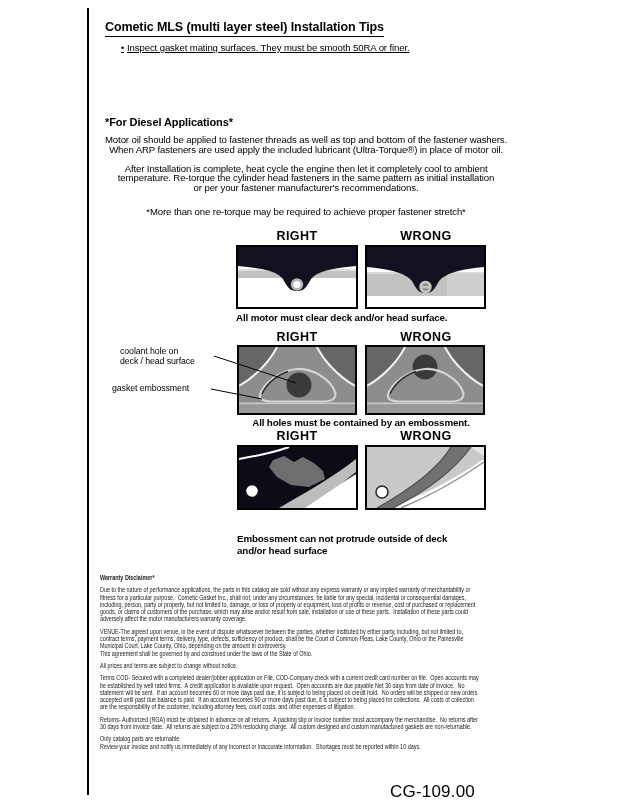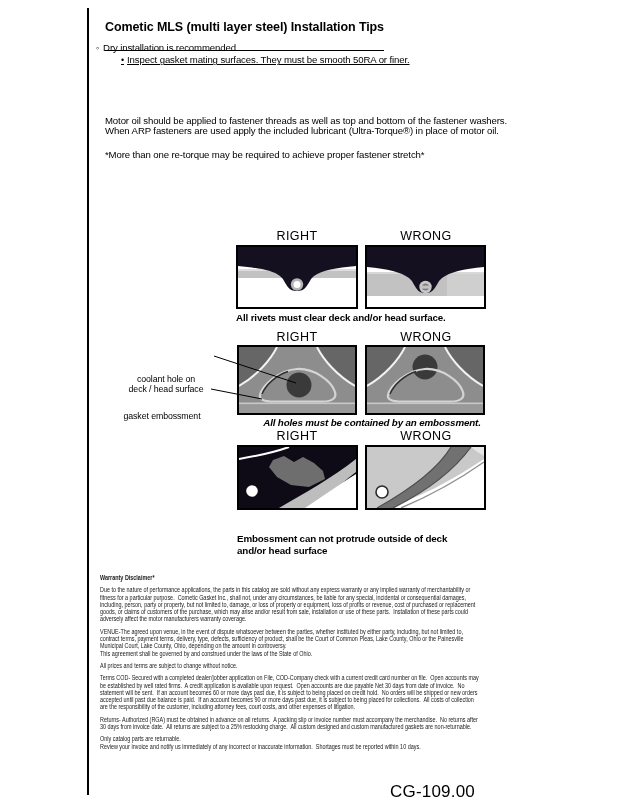--- a/index.html
+++ b/index.html
@@ -1,62 +1,65 @@
 <!DOCTYPE html>
 <html><head>
 <meta charset="utf-8">
 <style>
   html,body{margin:0;padding:0;background:#fff;}
   .page{position:relative;width:618px;height:800px;background:#ffffff;overflow:hidden;
         font-family:"Liberation Sans", sans-serif;color:#000;}
   .vrule{position:absolute;left:87px;top:8px;width:2px;height:787px;background:#000;}
   .title{position:absolute;left:105px;top:20px;font-size:12.5px;font-weight:bold;
-         letter-spacing:-0.1px;border-bottom:1.6px solid #000;padding-bottom:16px;white-space:nowrap;}
+         letter-spacing:-0.1px;border-bottom:1.6px solid #000;padding-bottom:2px;white-space:nowrap;}
   .tips{position:absolute;left:96px;top:42px;font-size:9.6px;letter-spacing:-0.12px;white-space:nowrap;}
   .tips .b{line-height:12.4px;}
   .tips .b::before{content:"\25E6";margin-right:4px;font-size:9px;}
   .tips .sb{margin-left:25px;text-decoration:underline;}
   .tips .sb::before{content:"\2022";margin-right:3px;font-size:9px;}
   .diesel{position:absolute;left:105px;top:116px;}
   .h2{font-size:11px;font-weight:bold;letter-spacing:-0.1px;margin:0 0 7px 0;}
-  .para{font-size:9.6px;line-height:9.8px;letter-spacing:-0.12px;margin:0 0 9px 0;white-space:pre;}
+  .para{font-size:9.6px;line-height:9.8px;letter-spacing:-0.12px;margin:0 0 9px 0;white-space:pre;text-align:center;}
   .note{margin-top:14px;}
-  .dheader{position:absolute;transform:translateX(-50%);font-size:12.5px;font-weight:normal;
+  .dheader{position:absolute;transform:translateX(-50%);font-size:12.5px;font-weight:bold;
            letter-spacing:0.4px;white-space:nowrap;}
   .figure{position:absolute;border:2px solid #000;background:#fff;}
   .figure svg{display:block;}
   .caption{position:absolute;font-size:9.8px;font-weight:bold;letter-spacing:-0.15px;
            line-height:11.8px;white-space:pre;}
   .caption.center{text-align:center;}
   .dlabel{position:absolute;font-size:8.8px;letter-spacing:-0.1px;line-height:10px;
-          text-align:center;white-space:pre;margin-top:28px;}
+          text-align:left;white-space:pre;}
   .leaders{position:absolute;left:0;top:0;width:618px;height:800px;pointer-events:none;}
   .legal{position:absolute;left:100px;top:574px;width:520px;transform:scaleX(0.8);
          transform-origin:left top;font-size:6.8px;line-height:7.3px;color:#1a1a1a;}
   .legal .lh{font-weight:bold;margin:0 0 5px 0;white-space:pre;}
   .legal p{margin:0 0 5px 0;white-space:pre;}
   .pagecode{position:absolute;left:390px;top:762px;font-size:17px;letter-spacing:0.2px;margin-top:20px;}
 </style>
 </head>
 <body>
 
 <div class="page">
 
   <div class="vrule"></div>
 
   <div class="title">Cometic MLS (multi layer steel) Installation Tips</div>
 
   <div class="tips">
-    <div class="b">Dry installation is recommended.</div>
     <div class="b sb">Inspect gasket mating surfaces.  They must be smooth 50RA or finer.</div>
   </div>
 
   <div class="diesel">
+    <div class="h2">*For Diesel Applications*</div>
     <p class="para">Motor oil should be applied to fastener threads as well as top and bottom of the fastener washers.
 When ARP fasteners are used apply the included lubricant (Ultra-Torque®) in place of motor oil.</p>
+    <p class="para">After Installation is complete, heat cycle the engine then let it completely cool to ambient
+temperature. Re-torque the cylinder head fasteners in the same pattern as initial installation
+or per your fastener manufacturer's recommendations.</p>
     <p class="para note">*More than one re-torque may be required to achieve proper fastener stretch*</p>
   </div>
 
   <div class="dheader" style="left:297px;top:229px;">RIGHT</div>
   <div class="dheader" style="left:426px;top:229px;">WRONG</div>
 
   <div class="figure" style="left:236px;top:245px;">
     <svg width="118" height="60" viewBox="0 0 118 60">
       <rect width="118" height="60" fill="#ffffff"></rect>
       <rect x="0" y="22" width="118" height="9" fill="#c2c2c2"></rect>
@@ -71,21 +74,21 @@
       <rect width="117" height="60" fill="#ffffff"></rect>
       <rect x="0" y="25" width="117" height="24" fill="#c2c2c2"></rect>
       <rect x="80" y="25" width="37" height="24" fill="#cfcfcf"></rect>
       <rect x="0" y="25" width="117" height="2" fill="#d8d8d8"></rect>
       <path d="M0,0 H117 V20 C96,22 83,25 75,31 C68,37 69,46 58.5,46 C48,46 49,37 42,31 C34,25 21,22 0,20 Z" fill="#15101f"></path>
       <circle cx="58.5" cy="40" r="6.2" fill="#c9c9c9"></circle>
       <circle cx="58.5" cy="40" r="3.5" fill="#7e7e7e"></circle>
       <rect x="53" y="38.6" width="11" height="3" fill="#c2c2c2"></rect>
     </svg>
   </div>
-  <div class="caption" style="left:236px;top:312px;">All rivets must clear deck and/or head surface.</div>
+  <div class="caption" style="left:236px;top:312px;">All motor must clear deck and/or head surface.</div>
 
   <div class="dheader" style="left:297px;top:330px;">RIGHT</div>
   <div class="dheader" style="left:426px;top:330px;">WRONG</div>
 
   <div class="dlabel" style="left:120px;top:346px;width:92px;">coolant hole on
 deck / head surface</div>
   <div class="dlabel" style="left:112px;top:383px;width:100px;">gasket embossment</div>
 
   <div class="figure" style="left:237px;top:345px;">
     <svg width="116" height="66" viewBox="0 0 116 66">
@@ -114,21 +117,21 @@
       <path d="M58,22 C41,23 23,38 21,48 C20,52.5 25,54.5 35,54.5 L84,54.5 C93,54.5 98,51 96,45 C92,33 74,21 58,22 Z" stroke="#d4d4d4" stroke-width="2.2" fill="none"></path>
       <path d="M23,47 C27,37 38,28 49,24.5" stroke="#2f2f2f" stroke-width="1.5" fill="none"></path>
     </svg>
   </div>
 
   <svg class="leaders" viewBox="0 0 618 800">
     <line x1="214" y1="356" x2="296" y2="383" stroke="#000" stroke-width="1"></line>
     <line x1="211" y1="389" x2="262" y2="399" stroke="#000" stroke-width="1"></line>
   </svg>
 
-  <div class="caption center" style="left:248px;top:417px;width:248px;font-style:italic;">All holes must be contained by an embossment.</div>
+  <div class="caption center" style="left:237px;top:417px;width:248px;">All holes must be contained by an embossment.</div>
 
   <div class="dheader" style="left:297px;top:429px;">RIGHT</div>
   <div class="dheader" style="left:426px;top:429px;">WRONG</div>
 
   <div class="figure" style="left:237px;top:445px;">
     <svg width="117" height="61" viewBox="0 0 117 61">
       <rect width="117" height="61" fill="#0e0b16"></rect>
       <path d="M0,12 C18,9 36,5 50,0" stroke="#ffffff" stroke-width="2" fill="none"></path>
       <path d="M117,12 C94,30 66,46 40,61 L68,61 C88,48 106,34 117,25 Z" fill="#bdbdbd"></path>
       <path d="M117,27 C101,37 84,49 66,61 L117,61 Z" fill="#ffffff"></path>

